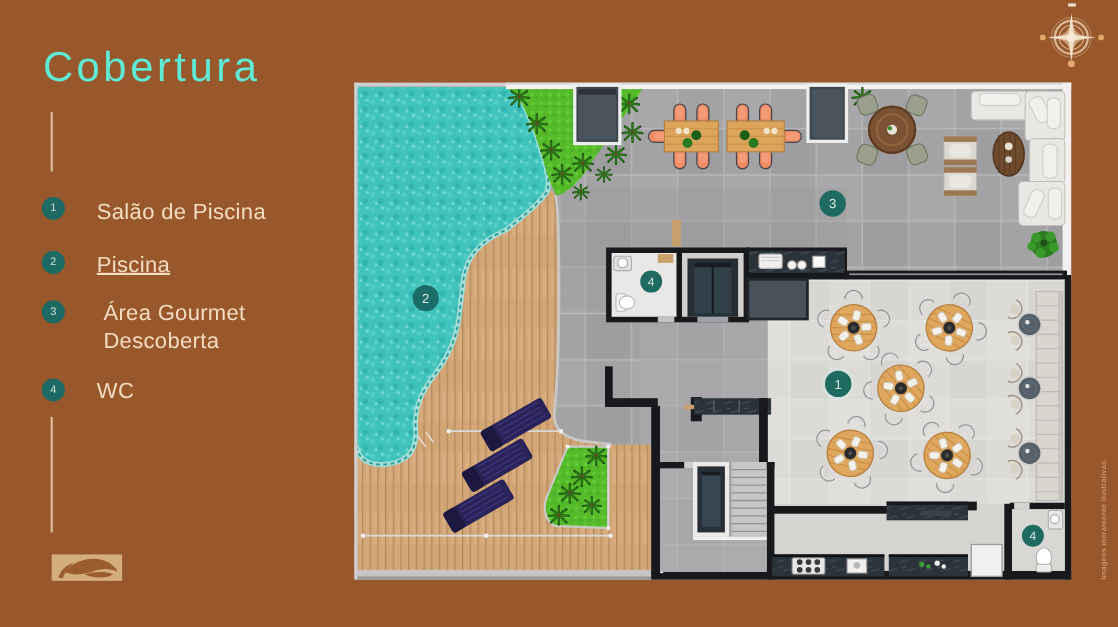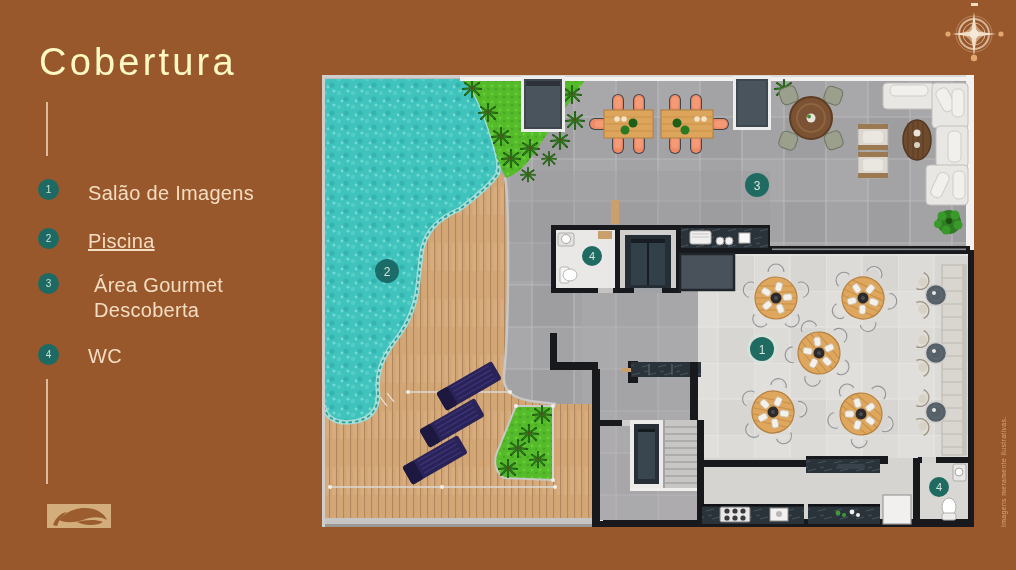--- a/index.html
+++ b/index.html
@@ -1,31 +1,31 @@
 <!DOCTYPE html>
 <html><head>
 <meta charset="utf-8">
 <style>
 html,body{margin:0;padding:0;width:1016px;height:570px;overflow:hidden;}
 body{background:#99582c;font-family:"Liberation Sans",sans-serif;position:relative;}
 .abs{position:absolute;}
-.cream{color:#fef9c3;}
+.cream{color:#5eead4;}
 .legtxt{font-size:20px;color:#f3ddc2;letter-spacing:.3px;}
 .numc{position:absolute;width:21px;height:21px;border-radius:50%;background:#1c6a63;color:#cfe0d6;font-size:10px;display:flex;align-items:center;justify-content:center;}
 </style>
 </head>
 <body>
 
 <div class="abs cream" style="left:39px;top:41px;font-size:38px;letter-spacing:3.2px;">Cobertura</div>
 
 <div class="abs" style="left:46px;top:102px;width:2px;height:54px;background:#e7cdae;opacity:.85;"></div>
 
 <div class="numc" style="left:38px;top:179px;">1</div>
 
-<div class="abs legtxt" style="left:88px;top:182px;">Salão de Imagens</div>
+<div class="abs legtxt" style="left:88px;top:182px;">Salão de Piscina</div>
 
 <div class="numc" style="left:38px;top:228px;">2</div>
 
 <div class="abs legtxt" style="left:88px;top:230px;text-decoration:underline;">Piscina</div>
 
 <div class="numc" style="left:38px;top:273px;">3</div>
 
 <div class="abs legtxt" style="left:94px;top:273px;line-height:25px;">Área Gourmet<br>Descoberta</div>
 
 <div class="numc" style="left:38px;top:344px;">4</div>

